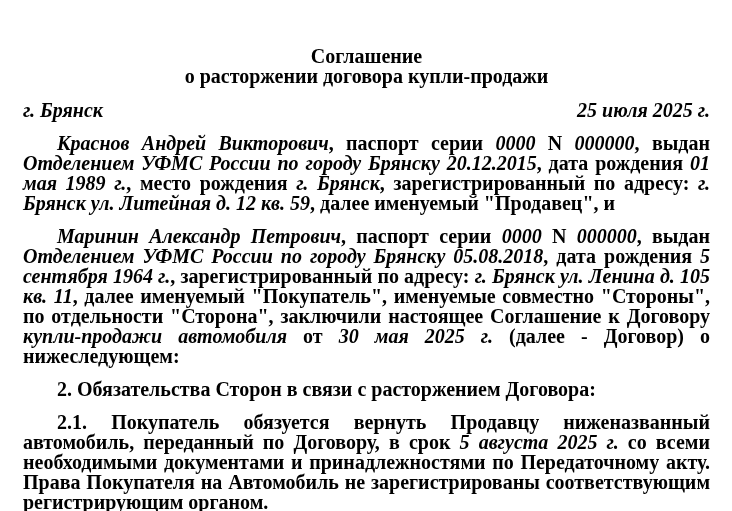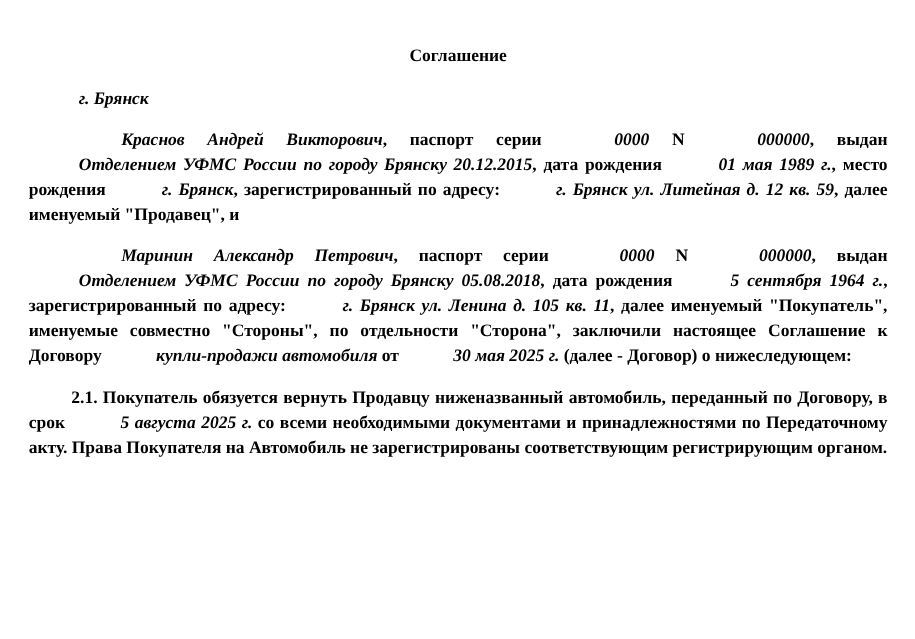--- a/index.html
+++ b/index.html
@@ -9,61 +9,63 @@
   body {
     width: 732px;
     height: 511px;
     background: #ffffff;
     overflow: hidden;
   }
   .page {
     box-sizing: border-box;
     width: 732px;
     height: 511px;
-    padding: 36px 22px 0 23px;
+    padding: 46px 22px 0 23px;
     font-family: "Liberation Serif", "DejaVu Serif", serif;
-    font-size: 14px;
+    font-size: 20px;
     line-height: 20px;
     color: #000000;
     background: #ffffff;
   }
   .title {
     text-align: center;
     font-weight: 700;
   }
   .meta-row {
     display: flex;
     justify-content: space-between;
     margin-top: 14px;
   }
   .bi {
     font-weight: 700;
     font-style: italic;
-    margin-left: 40px;
   }
   .r {
     font-weight: 700;
     font-style: normal;
   }
   .para {
     margin: 13px 0 0 0;
     text-align: justify;
     text-indent: 34px;
   }
 </style>
 </head>
 <body>
 
 <div class="page">
   <div class="title">
     <div>Соглашение</div>
+    <div>о расторжении договора купли-продажи</div>
   </div>
 
   <div class="meta-row">
     <span class="bi">г. Брянск</span>
+    <span class="bi">25 июля 2025 г.</span>
   </div>
 
   <div id="document-body">
       <p class="para"><span class="bi">Краснов Андрей Викторович</span><span class="r">, паспорт серии </span><span class="bi">0000</span><span class="r"> N </span><span class="bi">000000</span><span class="r">, выдан </span><span class="bi">Отделением УФМС России по городу Брянску 20.12.2015</span><span class="r">, дата рождения </span><span class="bi">01 мая 1989 г.</span><span class="r">, место рождения </span><span class="bi">г. Брянск</span><span class="r">, зарегистрированный по адресу: </span><span class="bi">г. Брянск ул. Литейная д. 12 кв. 59</span><span class="r">, далее именуемый "Продавец", и</span></p>
       <p class="para"><span class="bi">Маринин Александр Петрович</span><span class="r">, паспорт серии </span><span class="bi">0000</span><span class="r"> N </span><span class="bi">000000</span><span class="r">, выдан </span><span class="bi">Отделением УФМС России по городу Брянску 05.08.2018</span><span class="r">, дата рождения </span><span class="bi">5 сентября 1964 г.</span><span class="r">, зарегистрированный по адресу: </span><span class="bi">г. Брянск ул. Ленина д. 105 кв. 11</span><span class="r">, далее именуемый "Покупатель", именуемые совместно "Стороны", по отдельности "Сторона", заключили настоящее Соглашение к Договору </span><span class="bi">купли-продажи автомобиля</span><span class="r"> от </span><span class="bi">30 мая 2025 г.</span><span class="r"> (далее - Договор) о нижеследующем:</span></p>
+      <p class="para"><span class="r">2. Обязательства Сторон в связи с расторжением Договора:</span></p>
       <p class="para"><span class="r">2.1. Покупатель обязуется вернуть Продавцу ниженазванный автомобиль, переданный по Договору, в срок </span><span class="bi">5 августа 2025 г.</span><span class="r"> со всеми необходимыми документами и принадлежностями по Передаточному акту. Права Покупателя на Автомобиль не зарегистрированы соответствующим регистрирующим органом.</span></p>
     </div>
 </div>
 
 </body></html>

